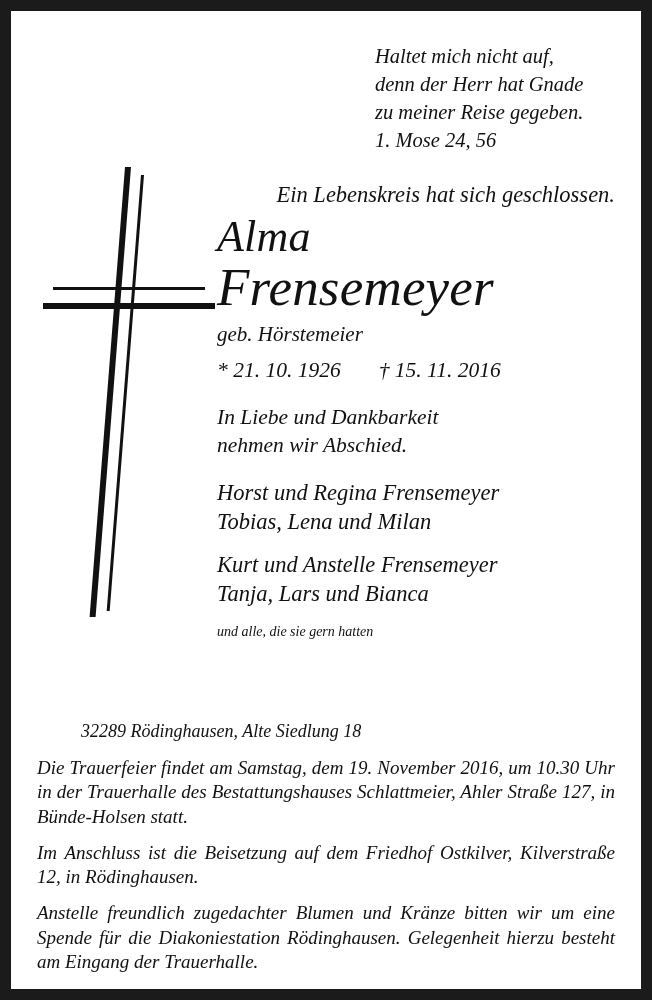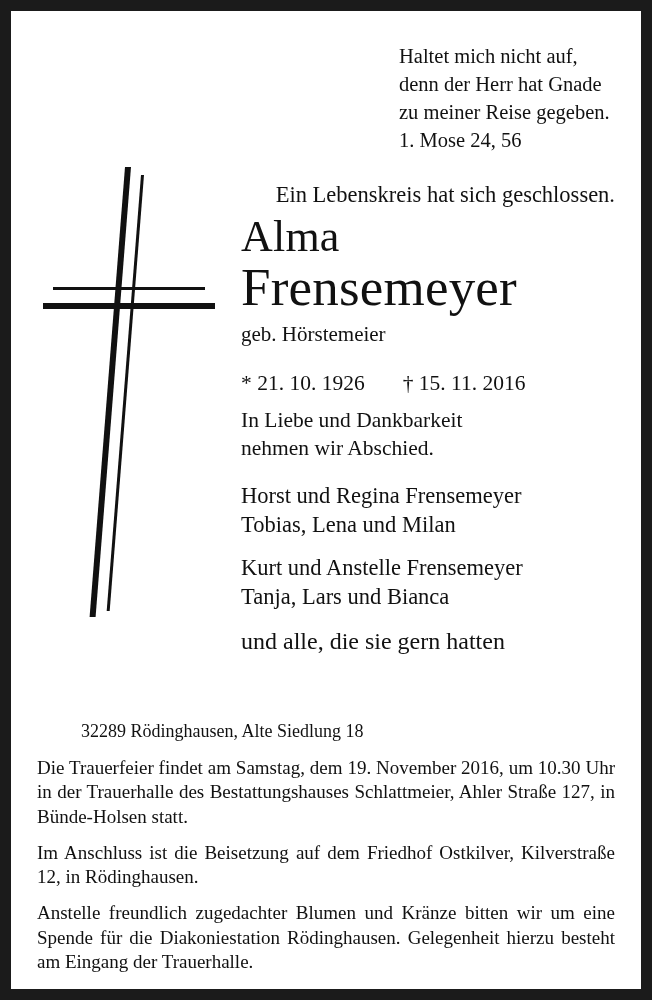--- a/index.html
+++ b/index.html
@@ -23,21 +23,22 @@
     background: #ffffff;
     border: 11px solid #1b1b1b;
     padding: 0;
   }
 
   .inner {
     position: relative;
     width: 100%;
     height: 100%;
     box-sizing: border-box;
-    padding: 22px 26px 14px 40px;
+    padding: 22px 26px 14px 16px;
+    font-style: italic;
   }
 
   
   .verse {
     margin: 10px 0 0 0;
     padding-left: 348px;
     font-size: 20.5px;
     line-height: 1.36;
   }
   .verse div { white-space: nowrap; }
@@ -115,41 +116,41 @@
 
   .maiden {
     font-size: 21px;
     line-height: 1.3;
     margin-top: 2px;
   }
 
   .dates {
     font-size: 21.5px;
     line-height: 1.3;
-    margin-top: 21px;
+    margin-top: 8px;
     white-space: nowrap;
   }
   .dates .death { padding-left: 38px; }
 
   .farewell {
     font-size: 21.5px;
     line-height: 1.28;
-    margin-top: 10px;
+    margin-top: 20px;
   }
 
   .mourners {
     margin-top: 18px;
   }
   .mourner-group {
     font-size: 22.5px;
     line-height: 1.3;
     margin-bottom: 14px;
   }
   .mourner-final {
-    font-size: 24px;
+    font-size: 14px;
     line-height: 1.3;
     margin-top: 4px;
   }
 
   
   .footer {
     position: absolute;
     left: 26px;
     right: 26px;
     bottom: 14px;

